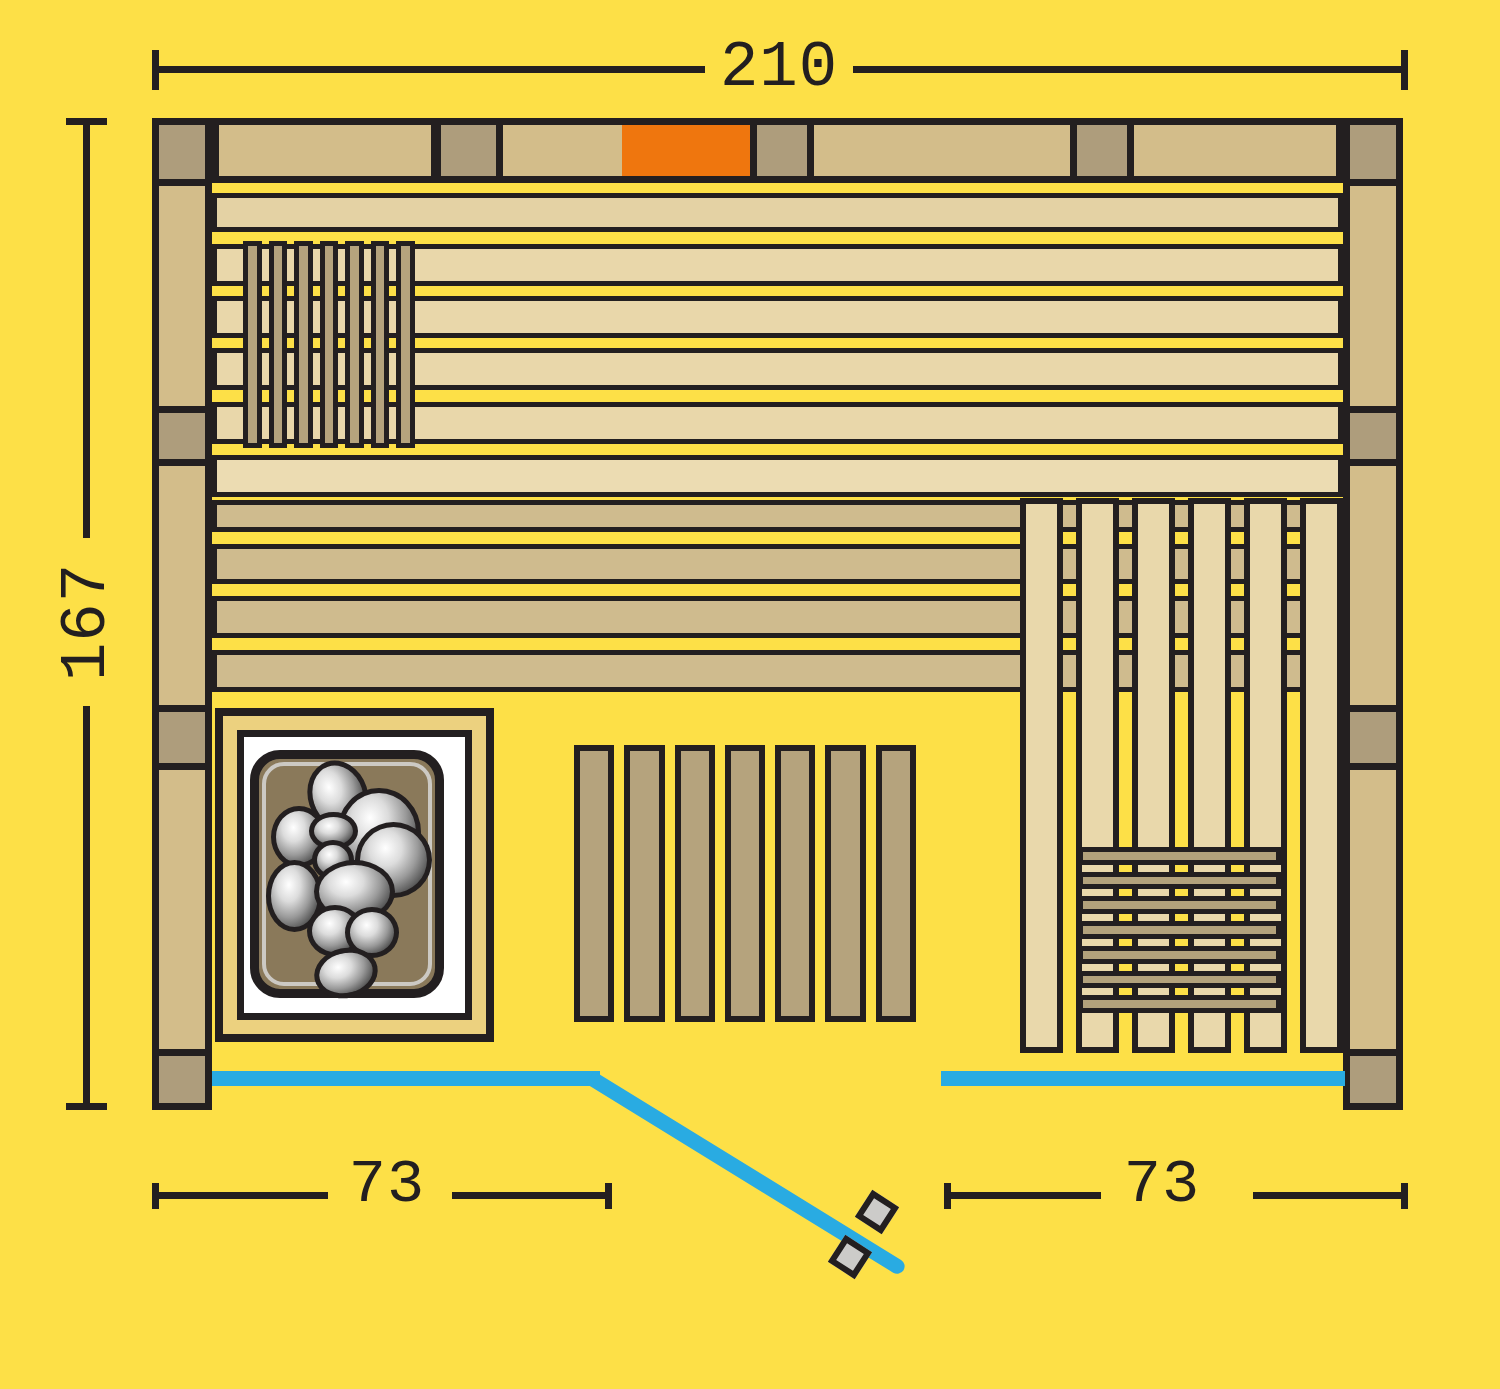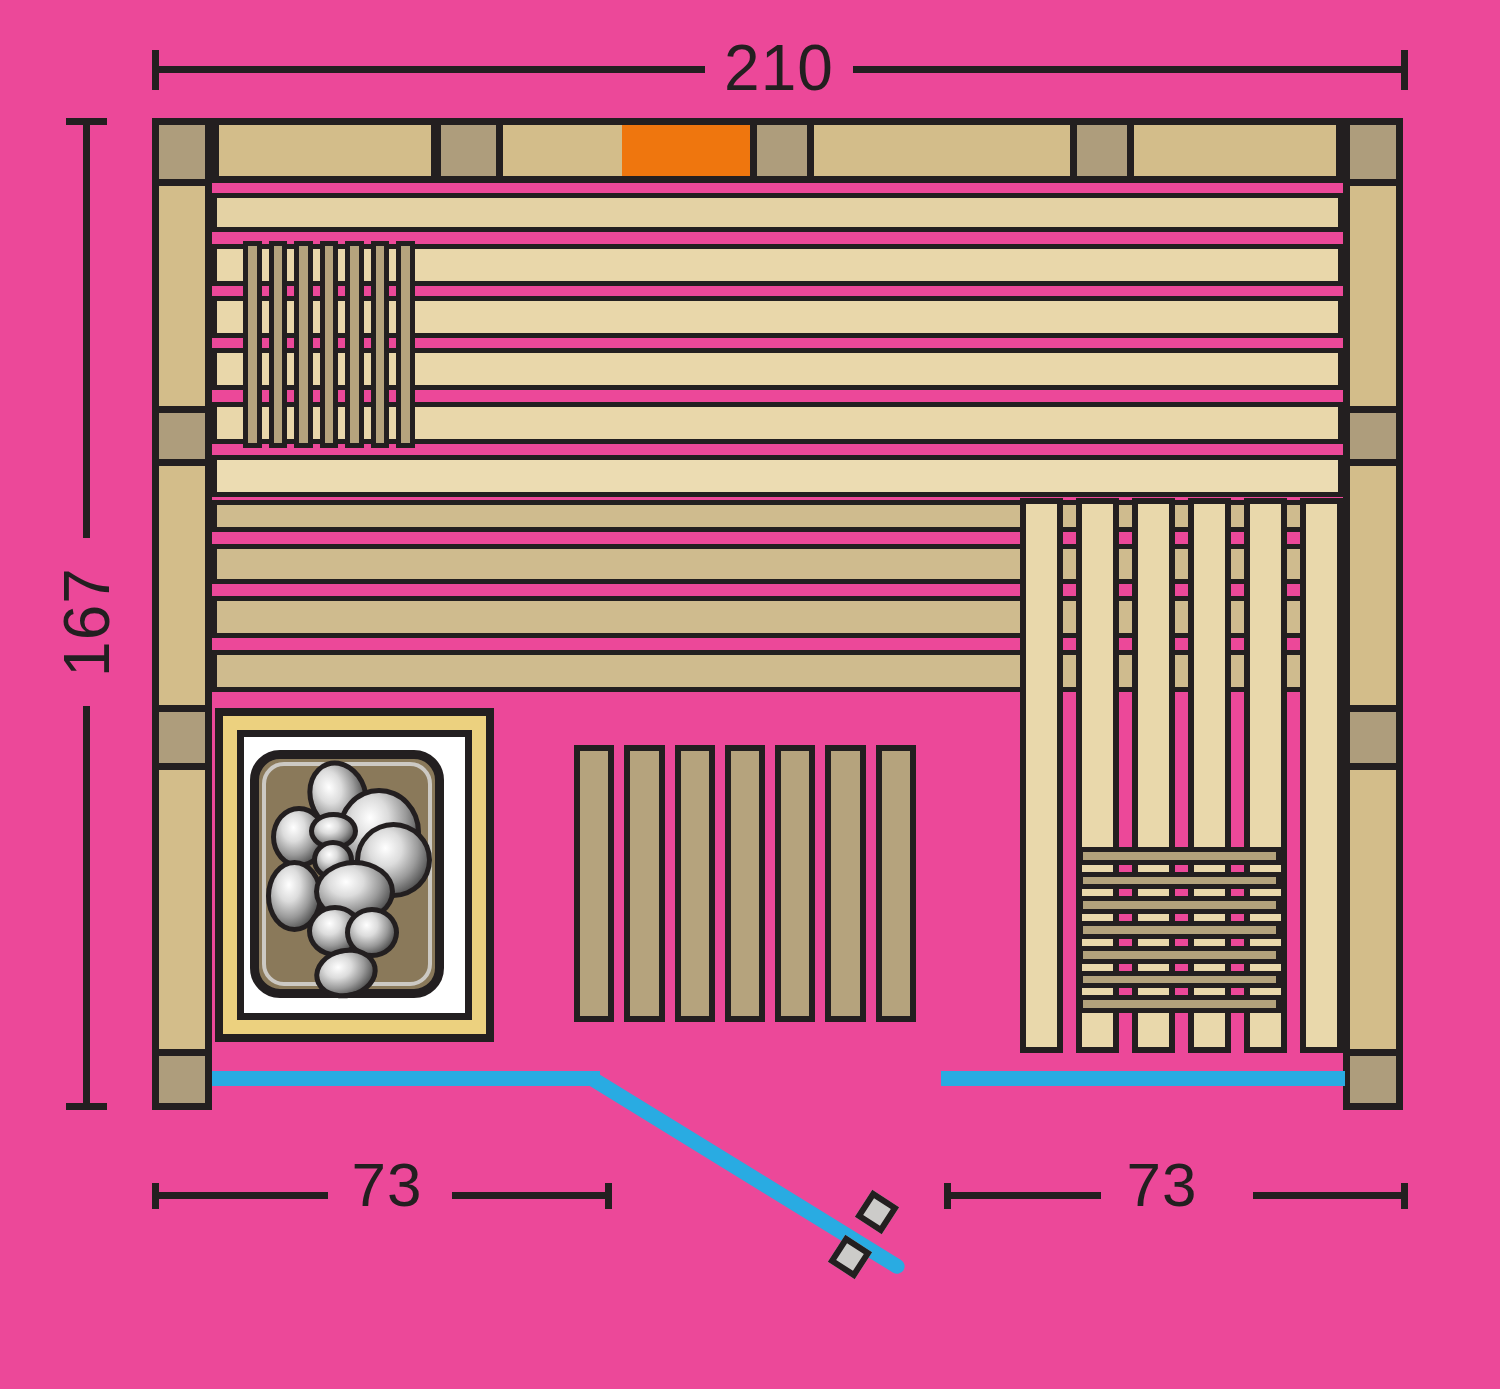--- a/index.html
+++ b/index.html
@@ -1,18 +1,18 @@
 <!DOCTYPE html>
 <html style="--outline: #231f20; --wood_tan: #d3bd8a; --wood_grey: #ae9d7c; --plank_top: #e4d2a4; --plank_cream: #e9d7aa; --plank_cream_light: #ecdcb2; --plank_dark: #cfbb8e; --slat_dark: #b5a37d; --slat_cream: #e9d8ab; --grate: #b3a27c; --accent_orange: #ef760e; --heater_frame: #ecd17f; --heater_body: #8a795a; --heater_ring: #ccc9c3; --glass_blue: #29abe2; --handle_grey: #cccbc9;"><head>
 <meta charset="utf-8">
 <style>
   html,body{margin:0;padding:0;background:#ffffff;}
   #canvas{
-    position:relative;width:1500px;height:1389px;background:#ec4899;overflow:hidden;
-    font-family:Liberation Sans, sans-serif;color:var(--outline);
+    position:relative;width:1500px;height:1389px;background:#fde047;overflow:hidden;
+    font-family:Liberation Mono, monospace;color:var(--outline);
   }
   .abs{position:absolute;box-sizing:border-box;}
   
   .dline{background:var(--outline);}
   .dlabel{
     font-size:64px;line-height:64px;font-weight:400;color:var(--outline);
     text-align:center;letter-spacing:1px;
   }
   .rot{transform:translate(-50%,-50%) rotate(-90deg);transform-origin:center center;white-space:nowrap;}
   

